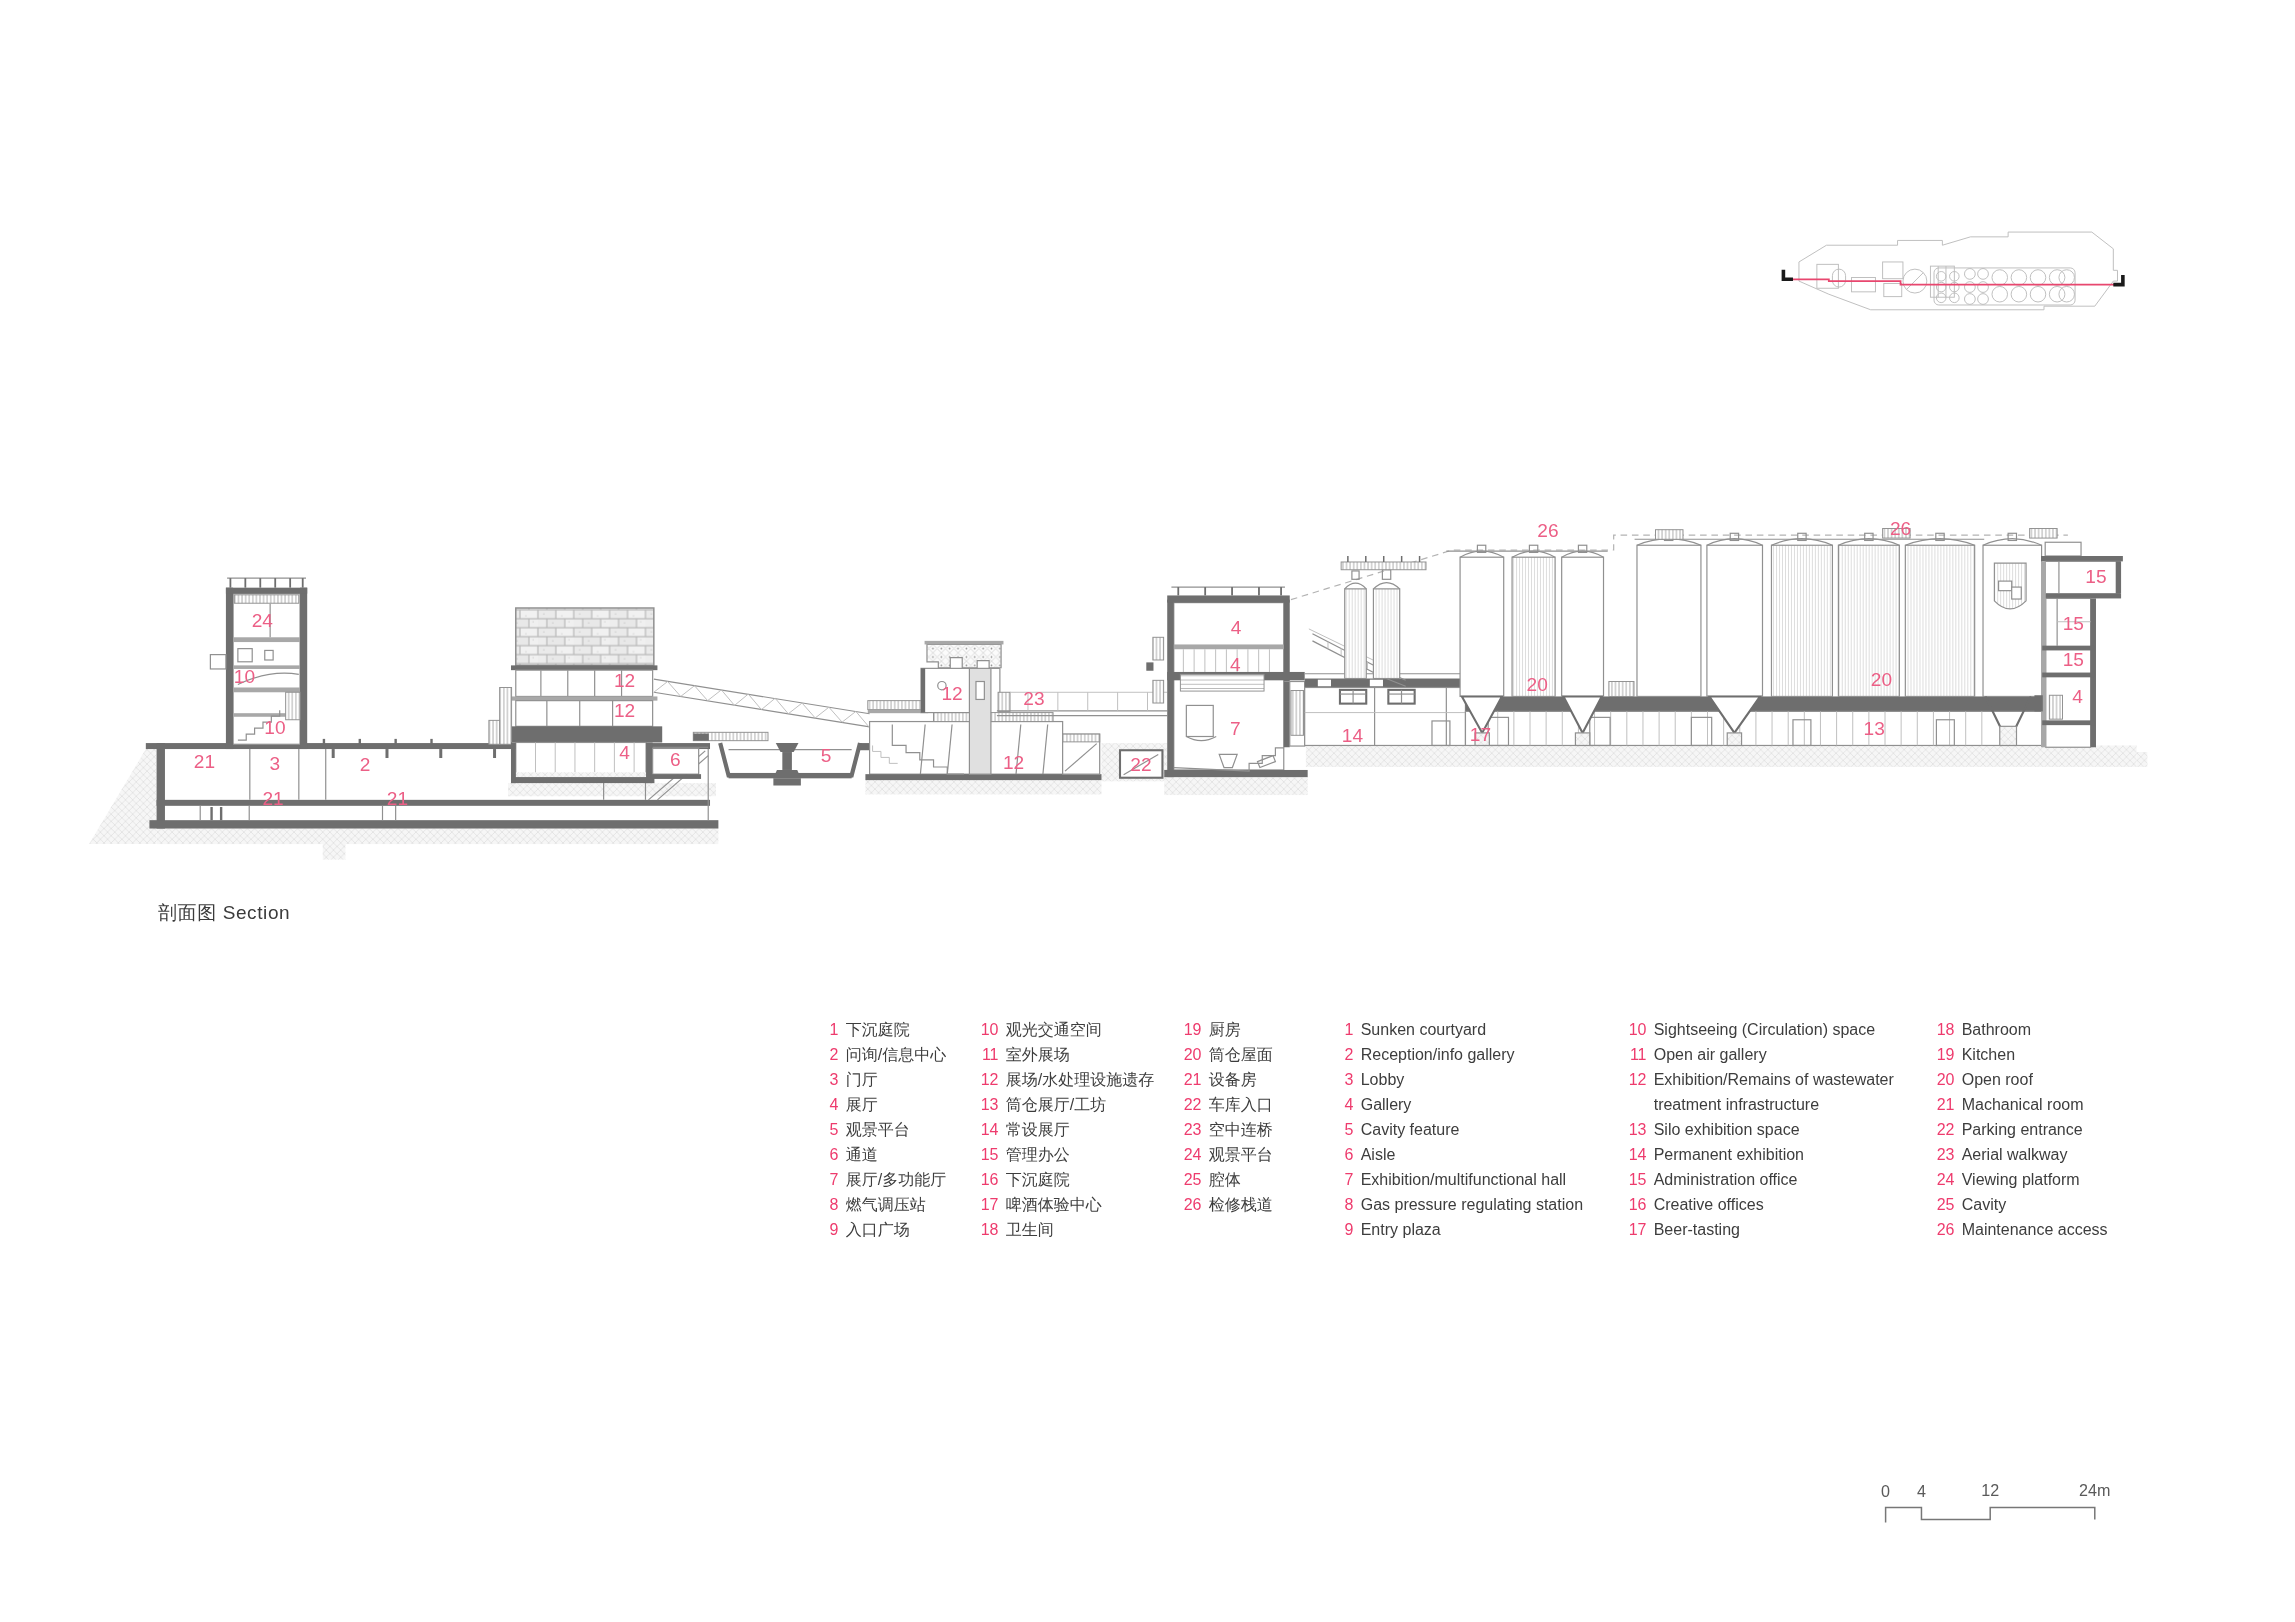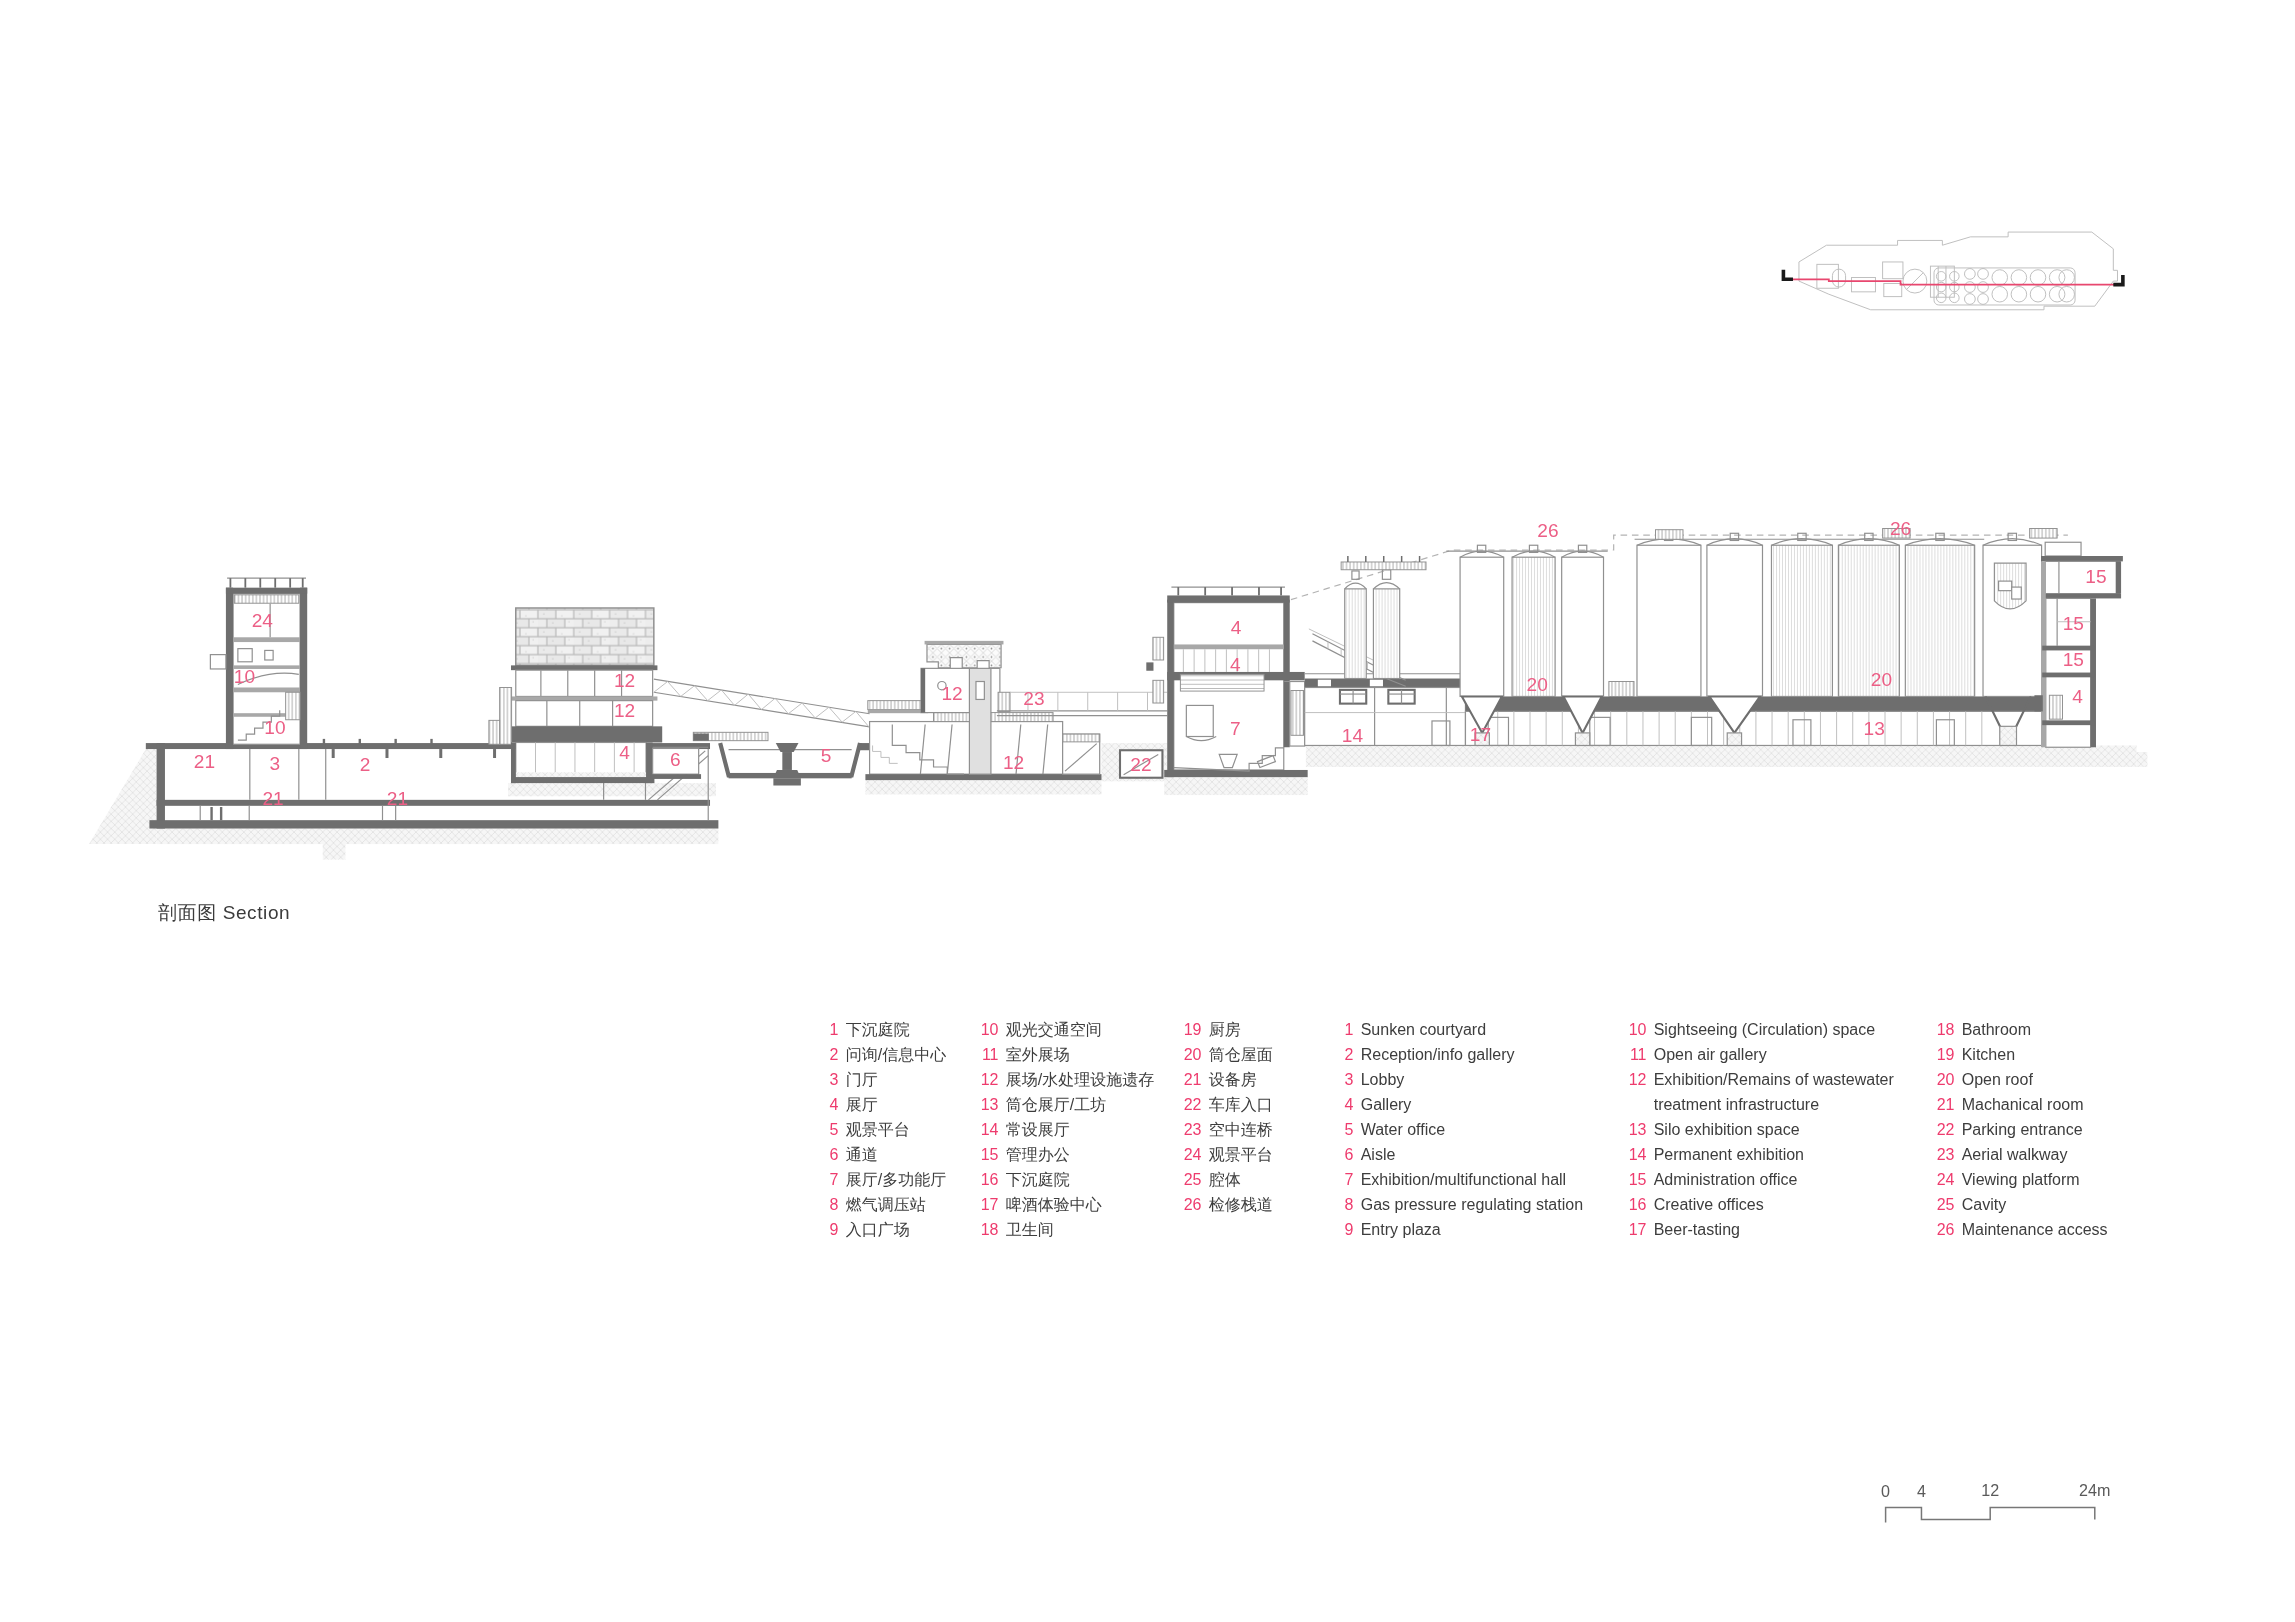--- a/index.html
+++ b/index.html
@@ -637,21 +637,21 @@
       <div class="lrow">
         <span class="lnum">3</span>
         <span class="ltxt">Lobby</span>
       </div>
       <div class="lrow">
         <span class="lnum">4</span>
         <span class="ltxt">Gallery</span>
       </div>
       <div class="lrow">
         <span class="lnum">5</span>
-        <span class="ltxt">Water office</span>
+        <span class="ltxt">Cavity feature</span>
       </div>
       <div class="lrow">
         <span class="lnum">6</span>
         <span class="ltxt">Aisle</span>
       </div>
       <div class="lrow">
         <span class="lnum">7</span>
         <span class="ltxt">Exhibition/multifunctional hall</span>
       </div>
       <div class="lrow">

